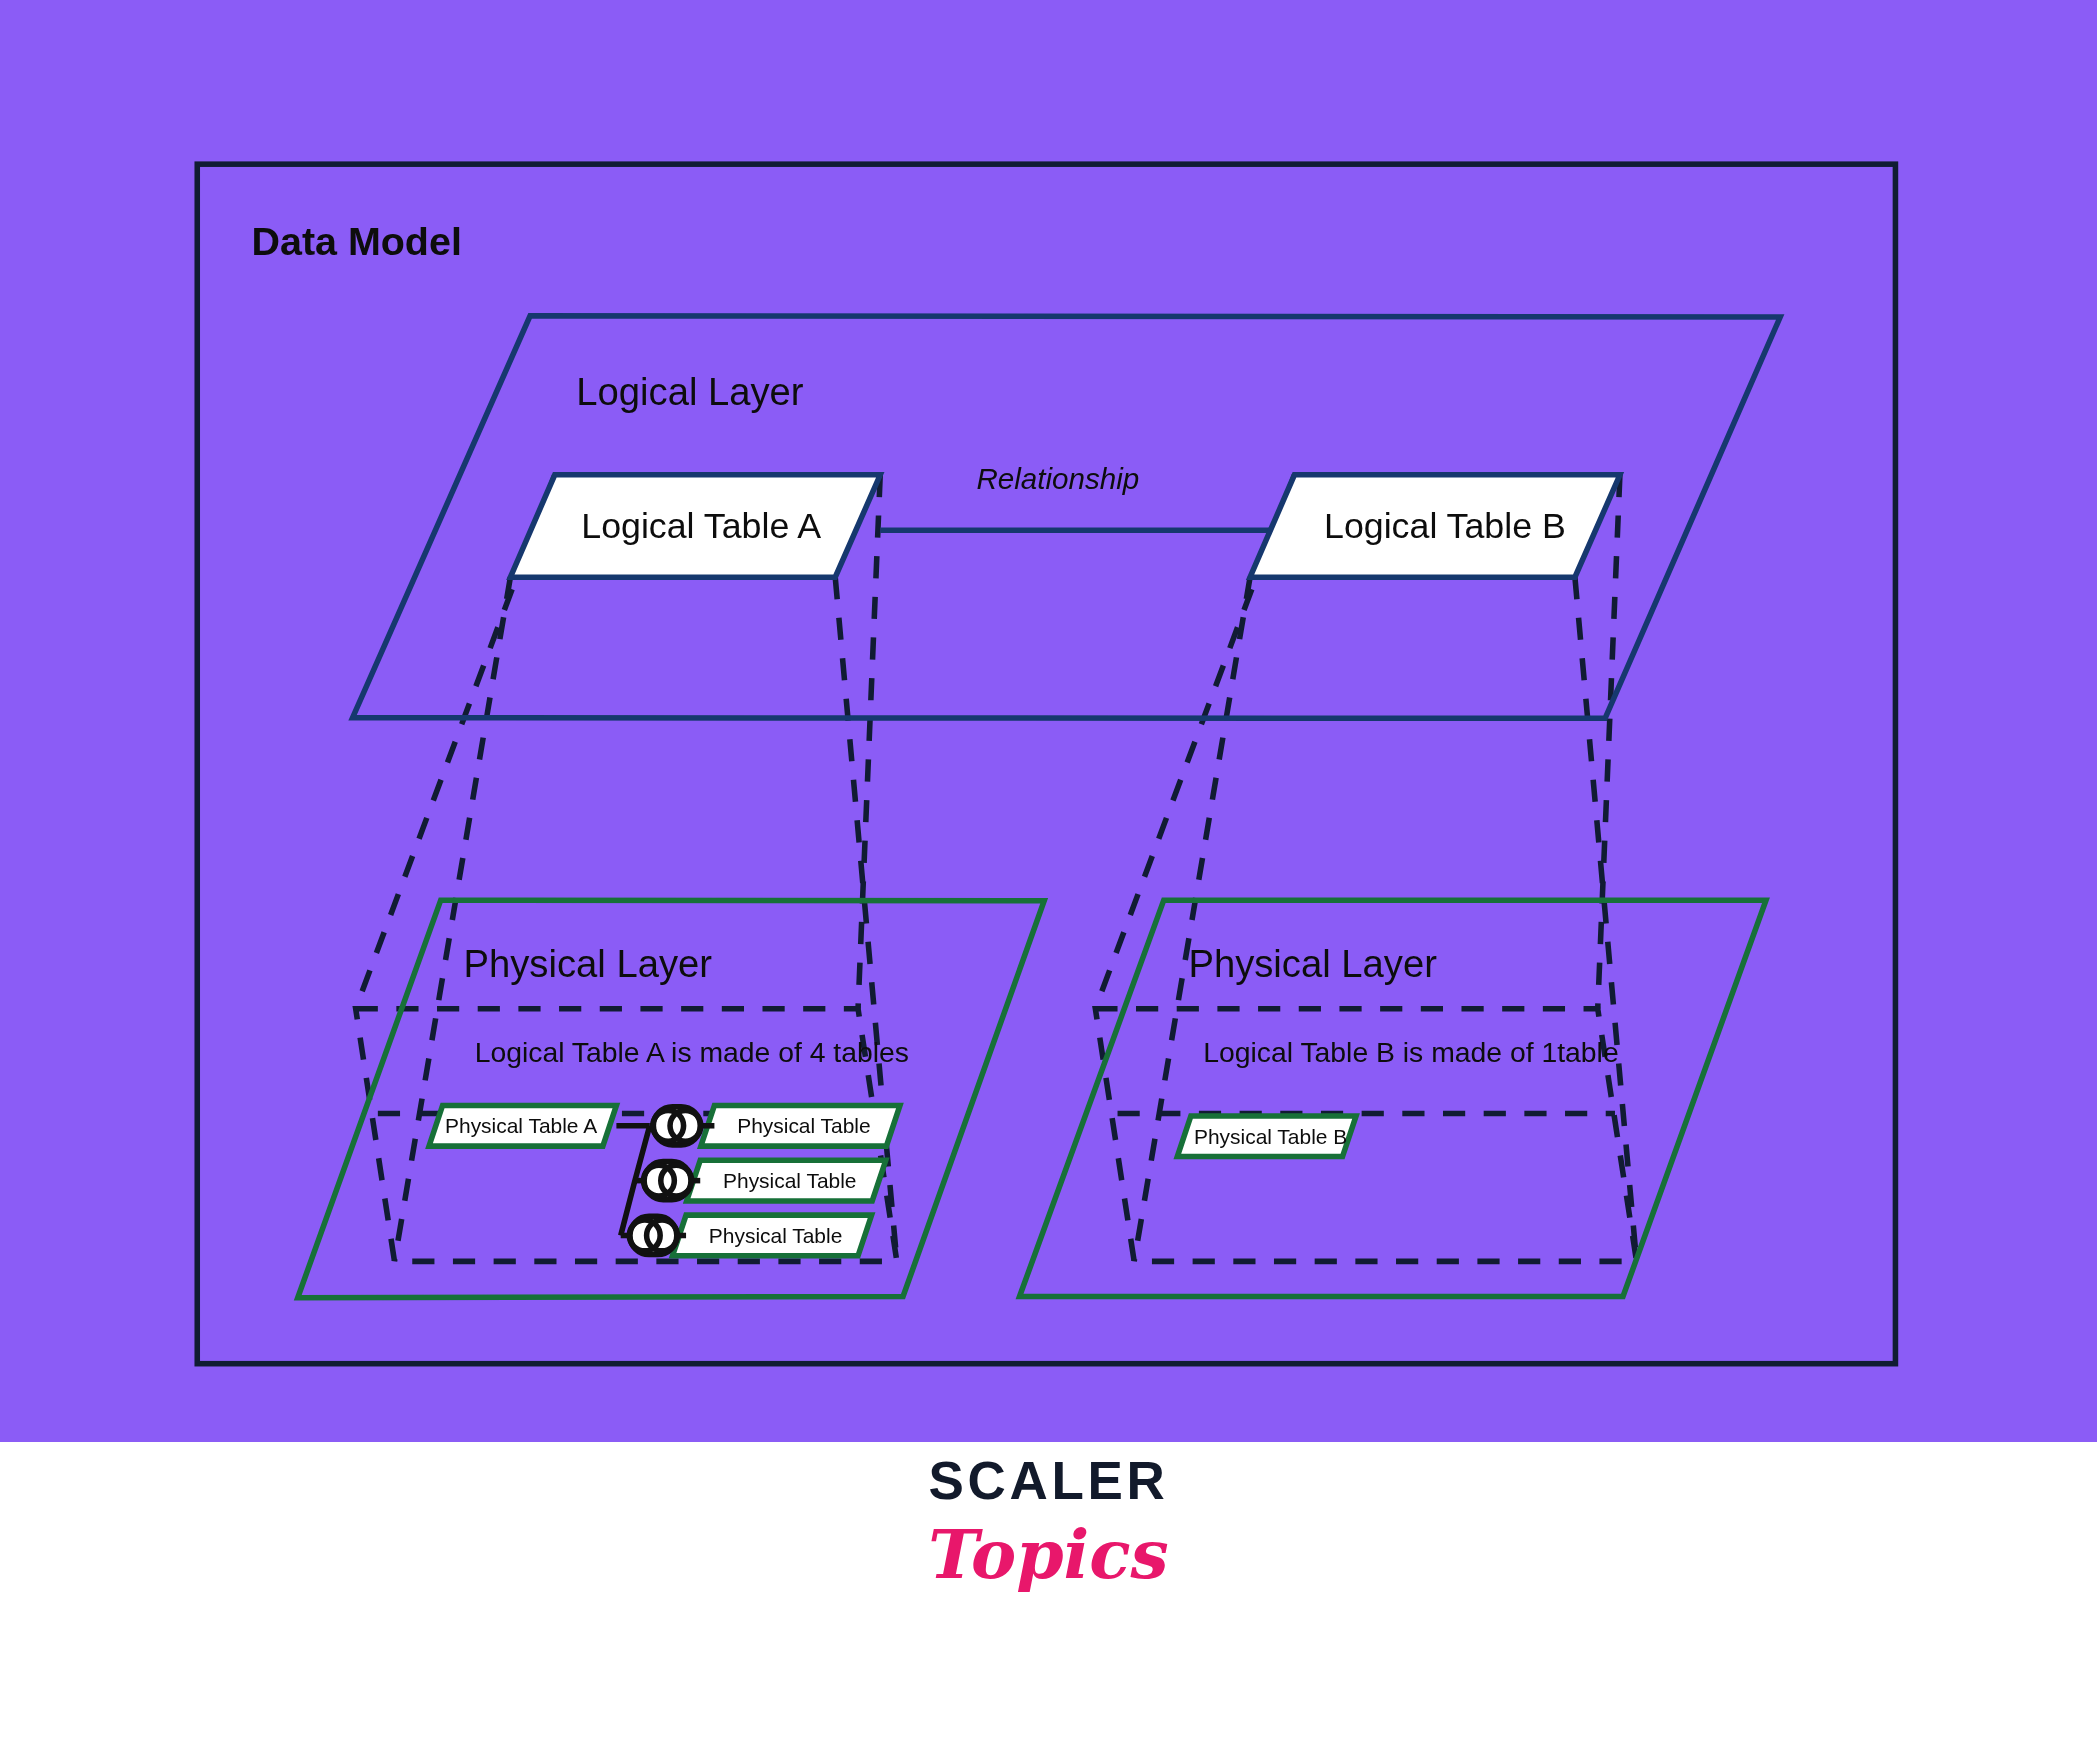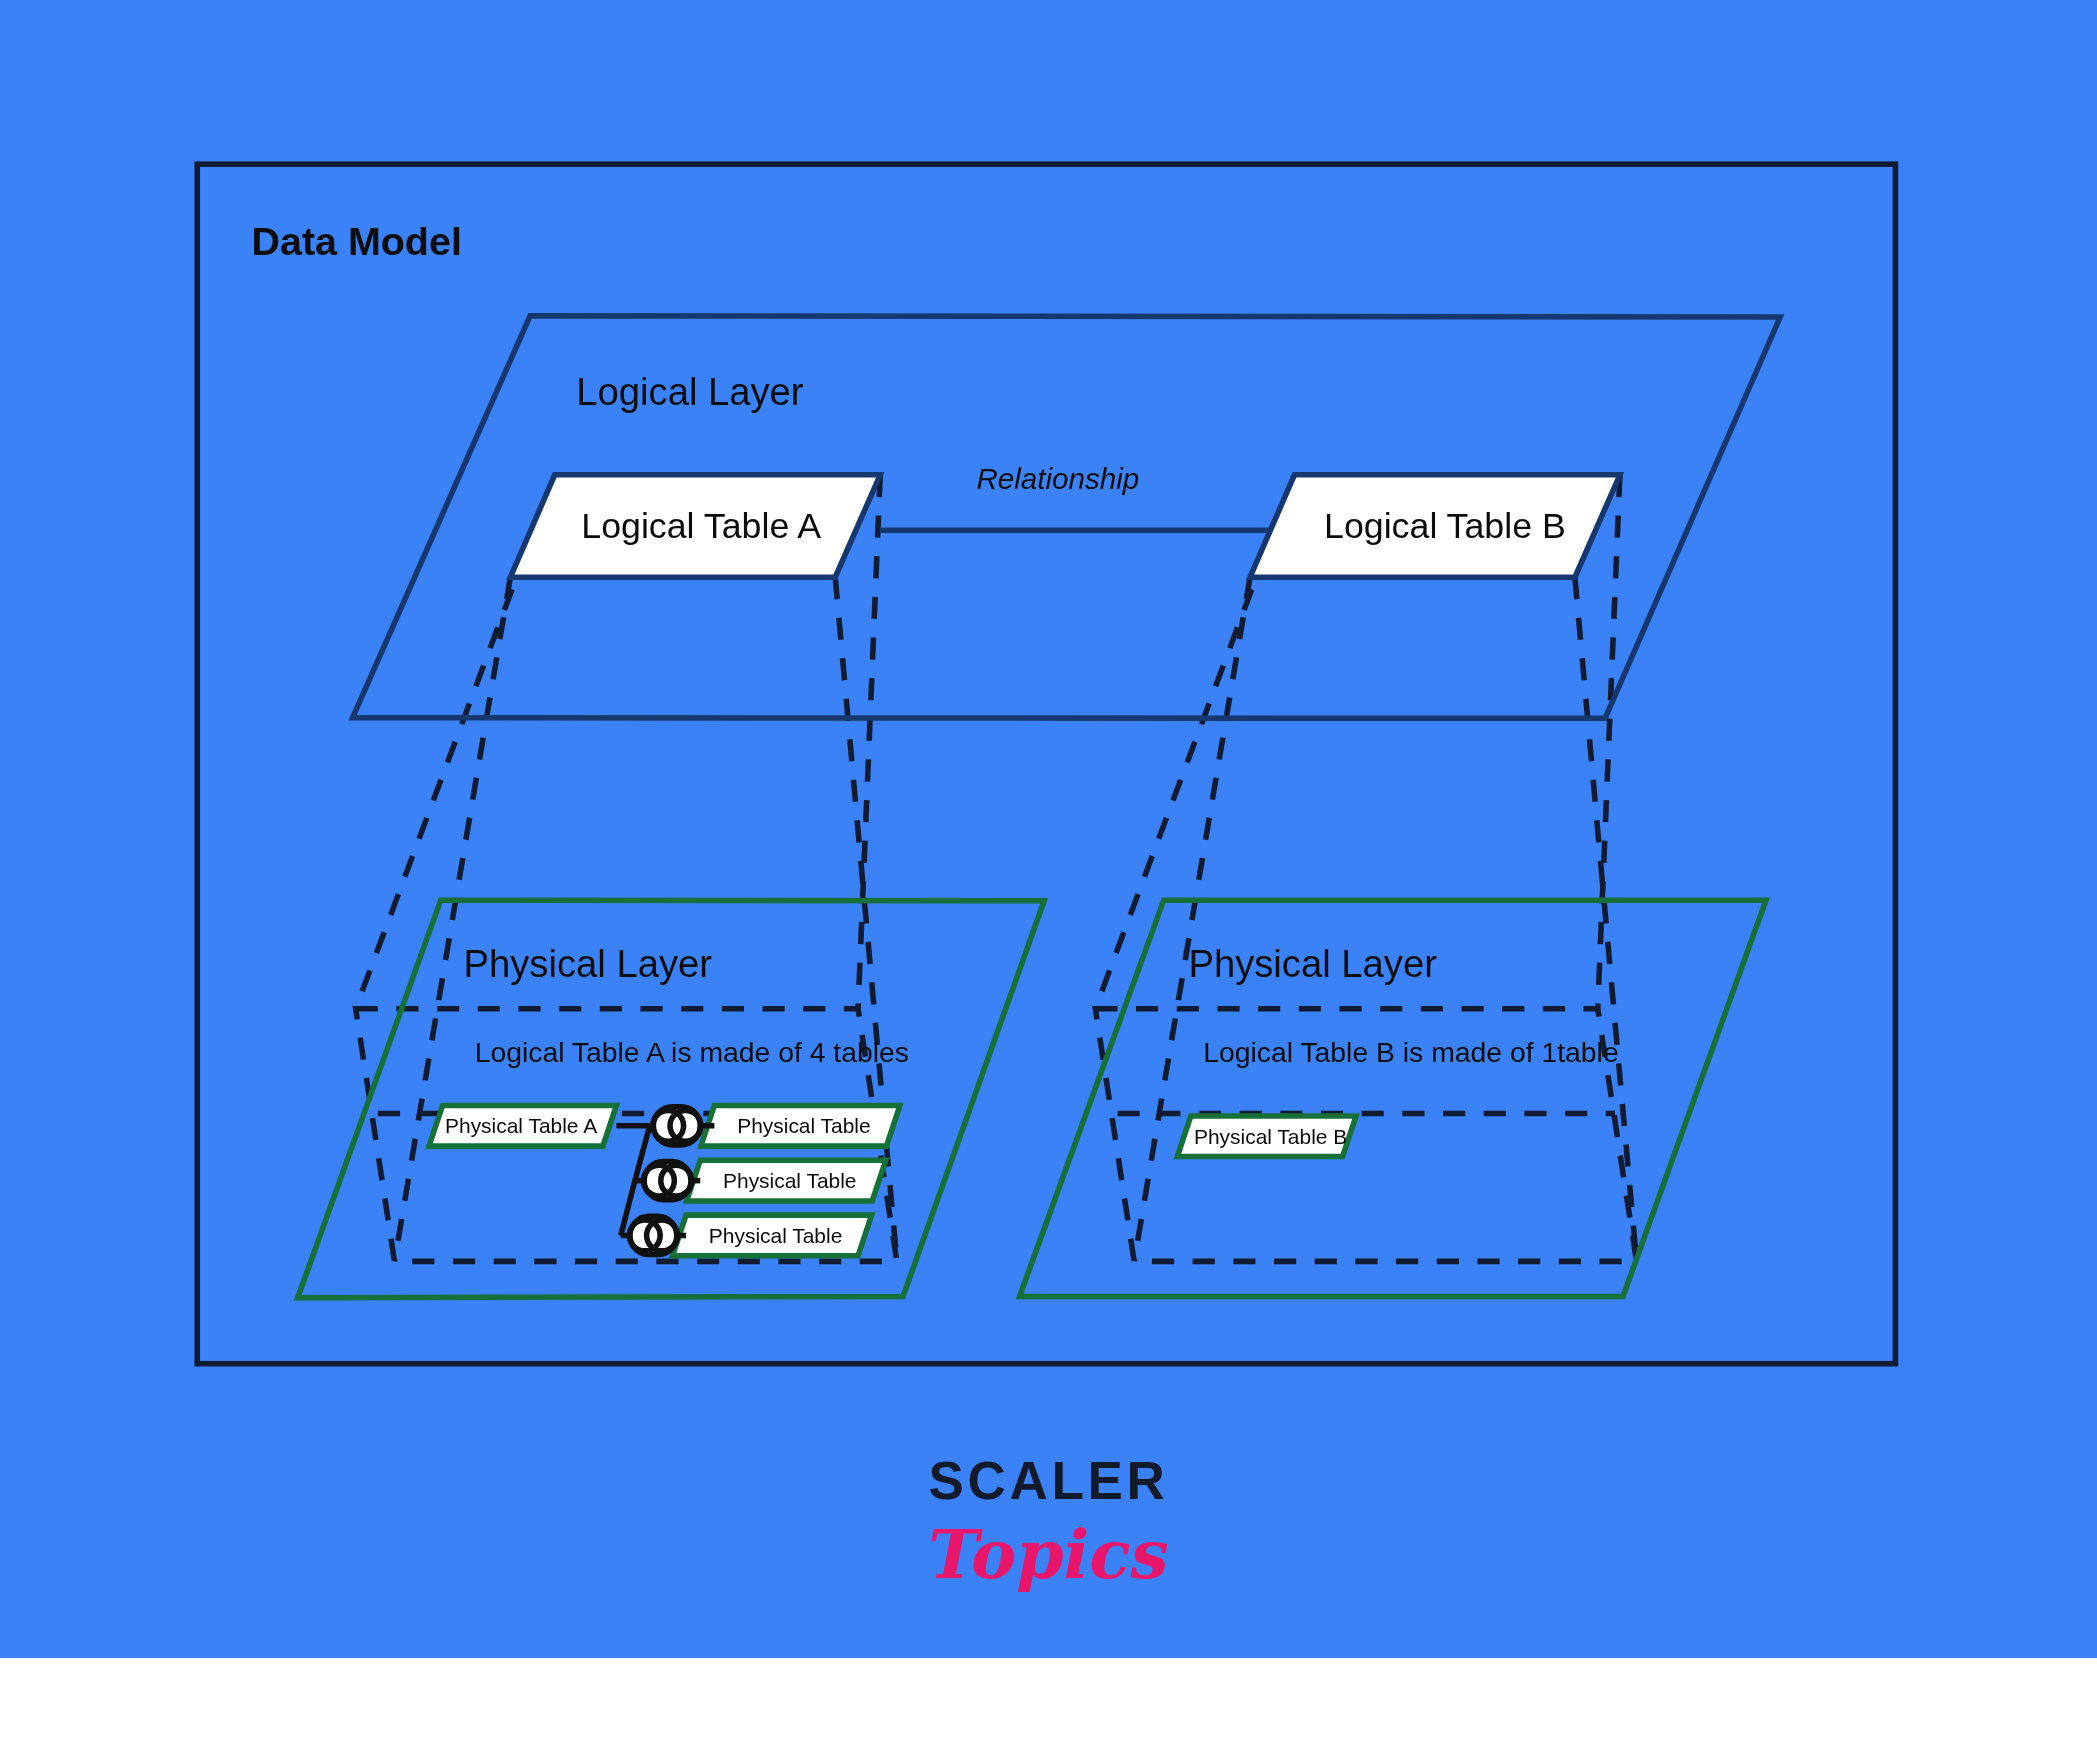--- a/index.html
+++ b/index.html
@@ -9,22 +9,22 @@
   }
   body {
     width: 2097px;
     height: 1743px;
     font-family: "Liberation Sans", sans-serif;
     overflow: hidden;
   }
   #stage {
     position: relative;
     width: 2097px;
-    height: 1658px;
-    background: #3b82f6;
+    height: 1442px;
+    background: #8b5cf6;
     text-decoration: underline;
   }
   svg.diagram {
     position: absolute;
     left: 0;
     top: 0;
     width: 2097px;
     height: 1743px;
     display: block;
   }

